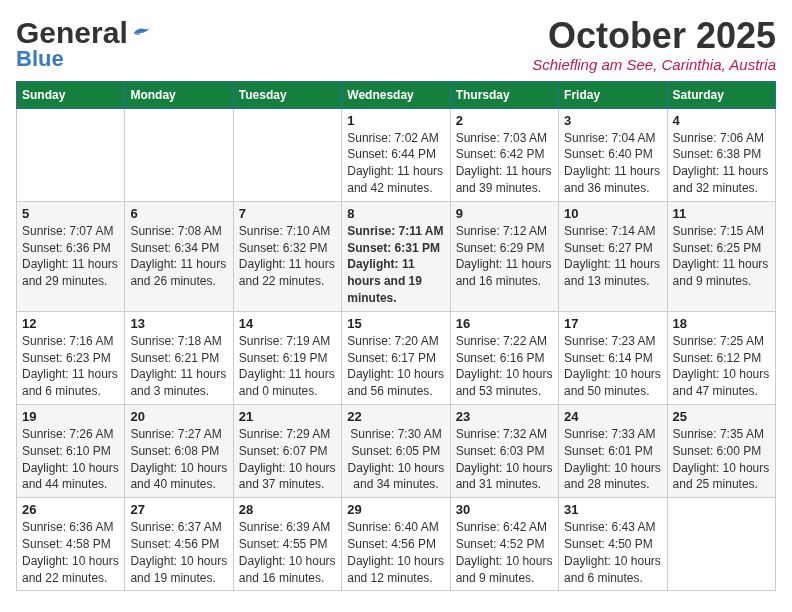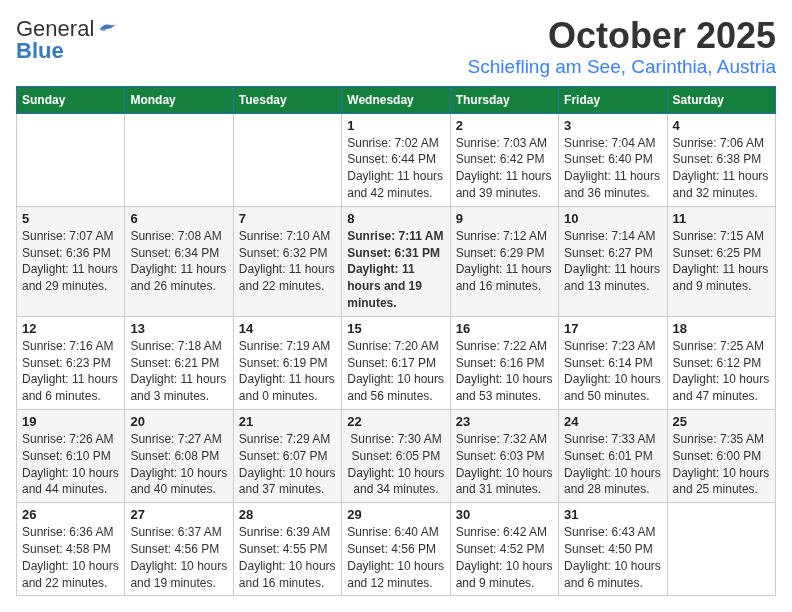--- a/index.html
+++ b/index.html
@@ -24,22 +24,23 @@
     .title-block {
       text-align: right;
     }
     .month-title {
       font-size: 36px;
       font-weight: bold;
       color: #333;
       line-height: 1.1;
     }
     .subtitle {
-      font-size: 19px;
-      color: #3b82f6;
+      font-size: 15px;
+      color: #be185d;
+      font-style: italic;
     }
     .calendar {
       width: 100%;
       border-collapse: collapse;
       font-size: 11px;
     }
     .calendar thead th {
       background-color: #15803d;
       color: #fff;
       text-align: left;
@@ -73,21 +74,21 @@
     .empty-cell {
       background: #fff !important;
     }
   </style>
 </head>
 <body>
 
 <div class="header">
   <div class="logo">
     <div style="display:flex; align-items:center; gap:2px;">
-      <span style="font-size:22px; font-weight:normal; color:#333;">General</span>
+      <span style="font-size:30px; font-weight:bold; color:#333;">General</span>
       <svg width="22" height="16" viewBox="0 0 22 16">
         <path d="M4,8 Q8,2 14,4 Q18,5 20,3 Q16,8 10,8 Q7,9 4,8Z" fill="#3a7abf"></path>
         <path d="M4,8 Q6,10 10,9" fill="none" stroke="#3a7abf" stroke-width="1"></path>
       </svg>
     </div>
     <div style="font-size:22px; font-weight:bold; color:#3a7abf; margin-top:-4px;">Blue</div>
   </div>
   <div class="title-block">
     <div class="month-title">October 2025</div>
     <div class="subtitle">Schiefling am See, Carinthia, Austria</div>

